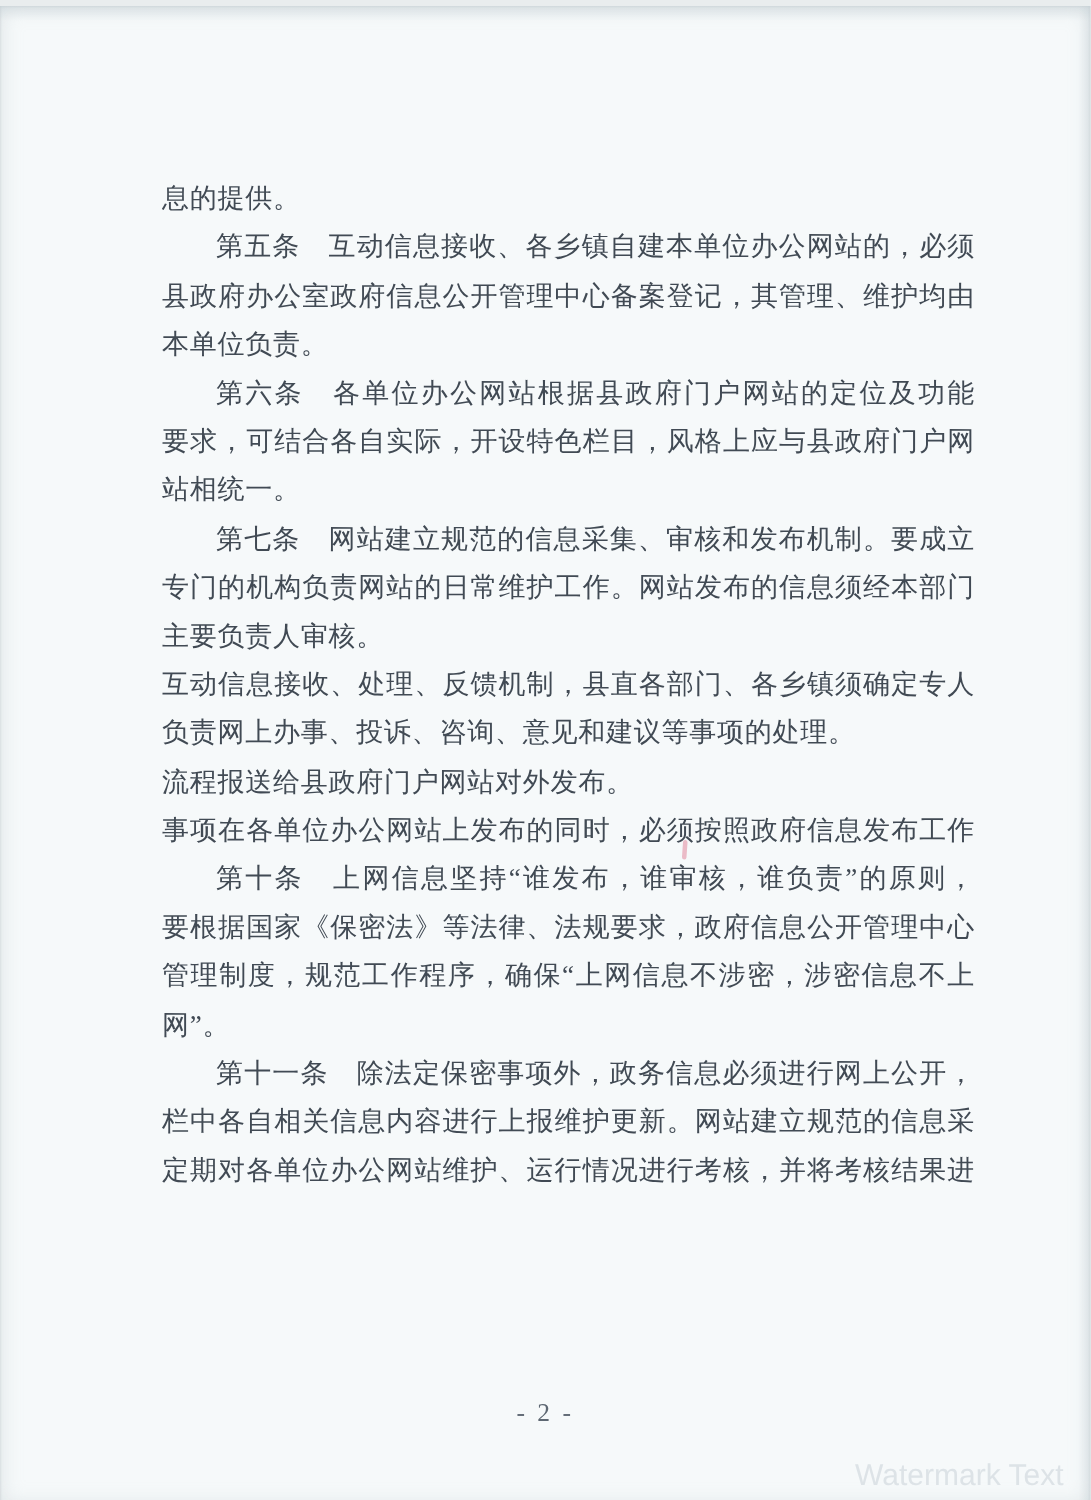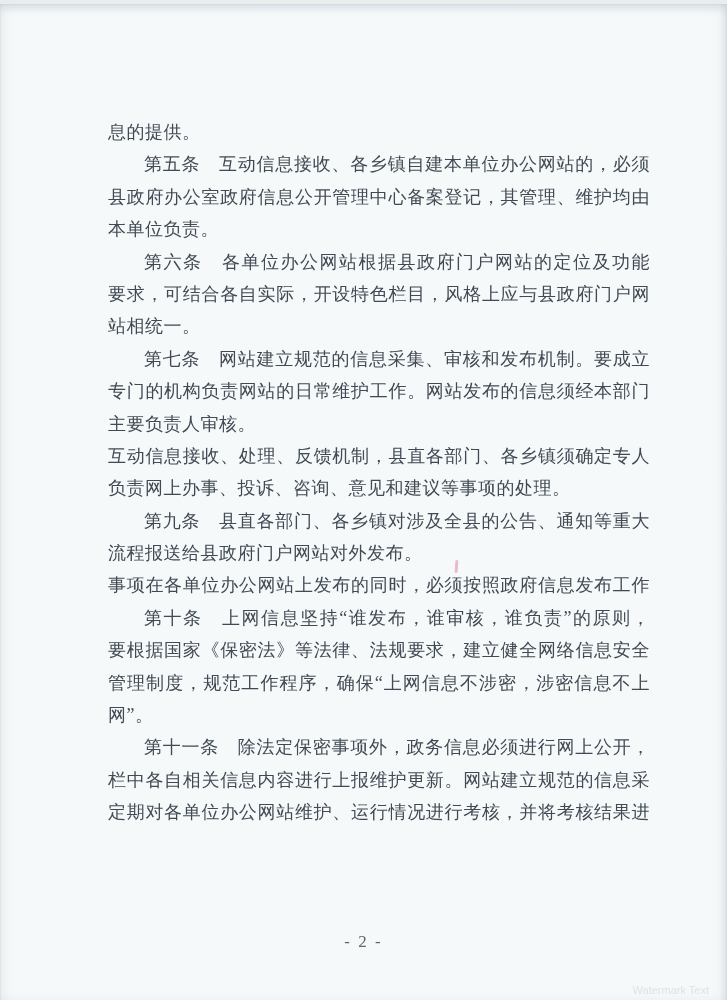--- a/index.html
+++ b/index.html
@@ -64,21 +64,21 @@
     text-align: center;
     color: #5d6772;
     font-size: 17px;
     letter-spacing: 2px;
   }
   .watermark {
     position: absolute;
     right: 18px;
     bottom: 8px;
     color: #dde3e7;
-    font-size: 11px;
+    font-size: 20px;
     font-family: "Liberation Sans", "DejaVu Sans", sans-serif;
   }
   .scan-artifact {
     position: absolute;
     left: 455px;
     top: 556px;
     width: 3px;
     height: 13px;
     background: #e7a6b6;
     opacity: 0.75;
@@ -96,25 +96,24 @@
       <div class="line">县政府办公室政府信息公开管理中心备案登记，其管理、维护均由</div>
       <div class="line end">本单位负责。</div>
       <div class="line indent">第六条　各单位办公网站根据县政府门户网站的定位及功能</div>
       <div class="line">要求，可结合各自实际，开设特色栏目，风格上应与县政府门户网</div>
       <div class="line end">站相统一。</div>
       <div class="line indent">第七条　网站建立规范的信息采集、审核和发布机制。要成立</div>
       <div class="line">专门的机构负责网站的日常维护工作。网站发布的信息须经本部门</div>
       <div class="line end">主要负责人审核。</div>
       <div class="line">互动信息接收、处理、反馈机制，县直各部门、各乡镇须确定专人</div>
       <div class="line end">负责网上办事、投诉、咨询、意见和建议等事项的处理。</div>
-      <div class="line indent">第九条　县直各部门、各乡镇对涉及全县的公告、通知等重大</div>
       <div class="line end">流程报送给县政府门户网站对外发布。</div>
       <div class="line">事项在各单位办公网站上发布的同时，必须按照政府信息发布工作</div>
       <div class="line indent">第十条　上网信息坚持“谁发布，谁审核，谁负责”的原则，</div>
-      <div class="line">要根据国家《保密法》等法律、法规要求，建立健全网络信息安全</div>
+      <div class="line">要根据国家《保密法》等法律、法规要求，政府信息公开管理中心</div>
       <div class="line">管理制度，规范工作程序，确保“上网信息不涉密，涉密信息不上</div>
       <div class="line end">网”。</div>
       <div class="line indent">第十一条　除法定保密事项外，政务信息必须进行网上公开，</div>
       <div class="line">栏中各自相关信息内容进行上报维护更新。网站建立规范的信息采集</div>
       <div class="line">定期对各单位办公网站维护、运行情况进行考核，并将考核结果进</div>
     </div>
   <div class="scan-artifact"></div>
   <div class="footer-pageno">- 2 -</div>
   <div class="watermark">Watermark Text</div>
 </div>

